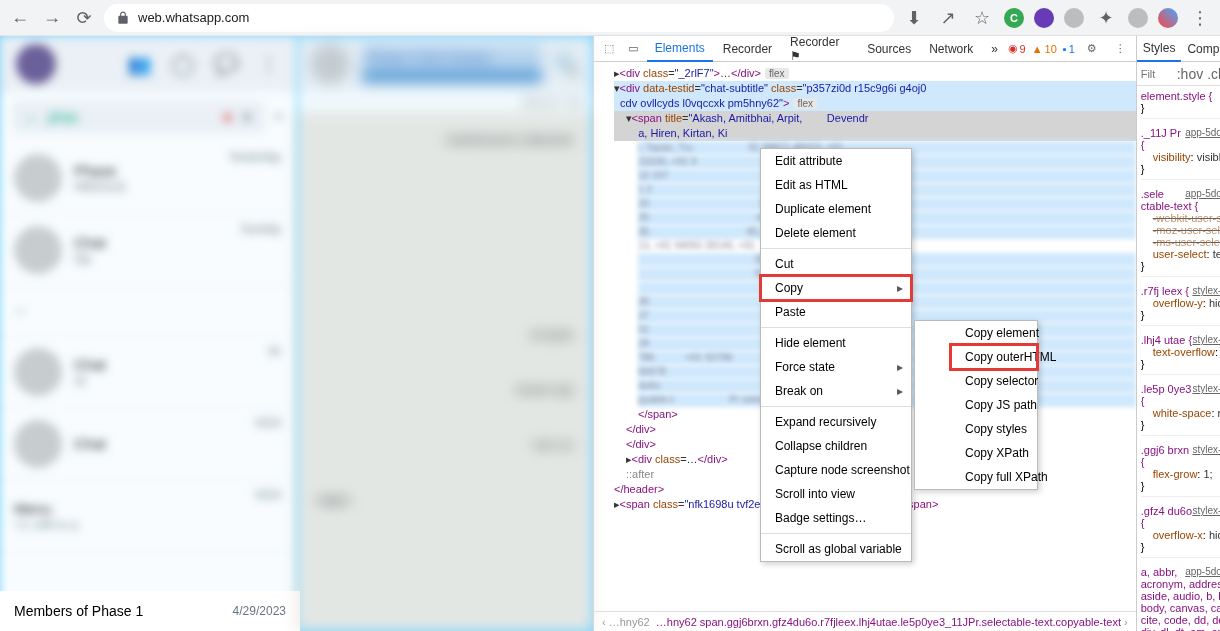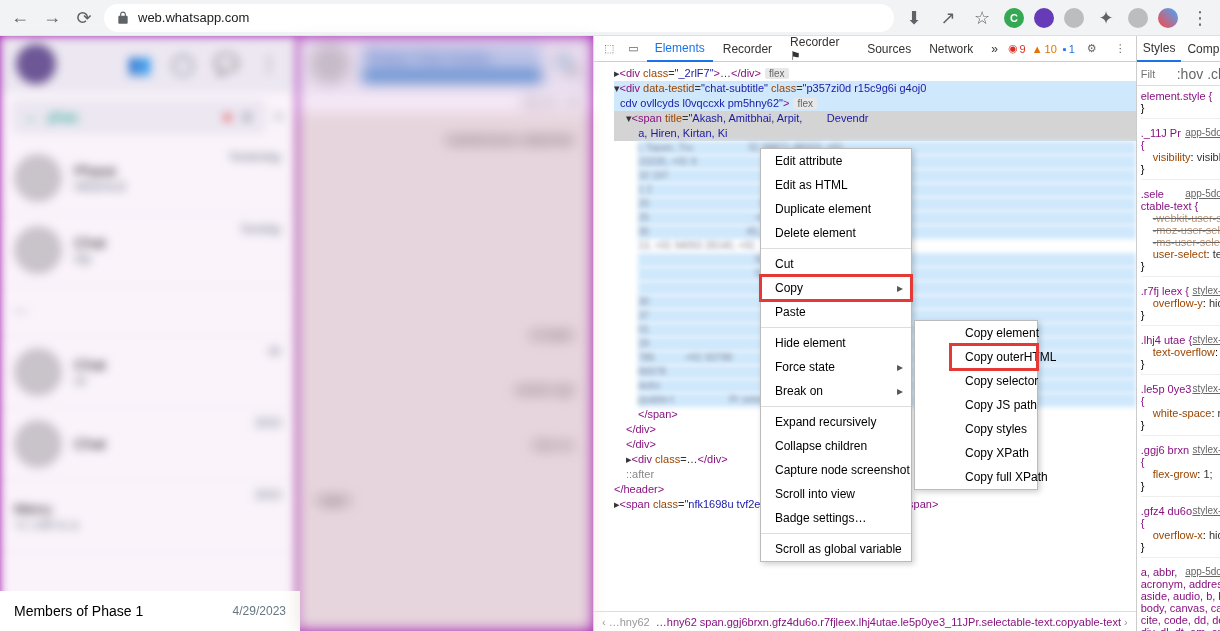--- a/index.html
+++ b/index.html
@@ -13,21 +13,21 @@
 .ext-icons { display: flex; gap: 10px; align-items: center; }
 .ext-icon { width: 20px; height: 20px; border-radius: 50%; }
 .ext-c { background: #34a853; color: #fff; display: flex; align-items: center; justify-content: center; font-size: 11px; font-weight: bold; }
 .ext-w { background: #673ab7; }
 .ext-gray { background: #bdbdbd; }
 
 
 .main-area { display: flex; height: calc(100% - 36px); }
 
 
-.wa-area { width: 593px; display: flex; background: #a21caf; position: relative; }
+.wa-area { width: 593px; display: flex; background: #7dd3fc; position: relative; }
 
 
 .wa-left { width: 300px; background: #fff; border-right: 1px solid #e9edef; display: flex; flex-direction: column; filter: blur(5px); opacity: 0.95; }
 .wa-header { height: 56px; background: #f0f2f5; display: flex; align-items: center; justify-content: space-between; padding: 0 16px; }
 .wa-avatar { width: 40px; height: 40px; border-radius: 50%; background: #6b5b95; }
 .wa-header-icons { display: flex; gap: 20px; color: #54656f; font-size: 20px; }
 .wa-search { padding: 8px 12px; display: flex; align-items: center; gap: 8px; }
 .wa-search-box { flex: 1; height: 34px; background: #f0f2f5; border-radius: 8px; display: flex; align-items: center; padding: 0 12px; gap: 8px; }
 .wa-search-text { color: #00a884; font-size: 14px; }
 .wa-chat-list { flex: 1; overflow: hidden; }

